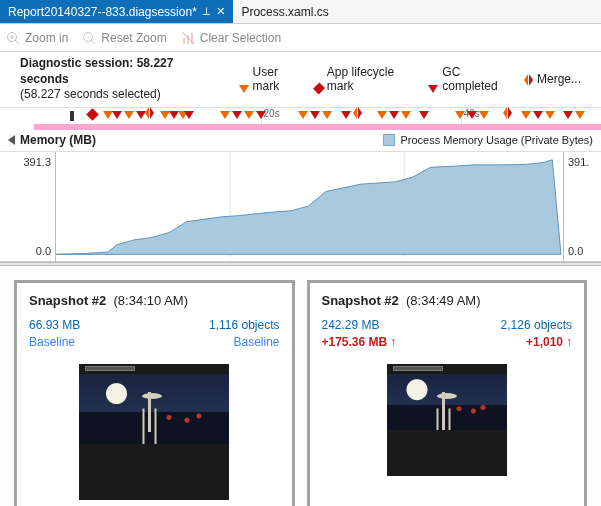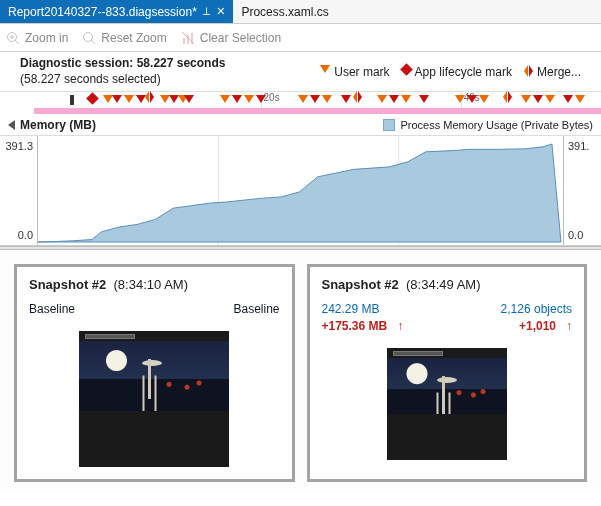--- a/index.html
+++ b/index.html
@@ -8,45 +8,45 @@
   .tab { display: flex; align-items: center; padding: 8px 8px; height: 100%; font-size: 12px; cursor: pointer; }
   .tab.active { background: #0e6fb8; color: #fff; }
   .tab.active .pin, .tab.active .close { color: #fff; }
   .pin, .close { margin-left: 6px; font-size: 11px; }
   .toolbar { display: flex; align-items: center; height: 28px; padding: 0 6px; gap: 14px; border-bottom: 1px solid #ccc; color: #888; }
   .tbtn { display: flex; align-items: center; gap: 5px; cursor: default; }
   .tbtn svg { opacity: .5; }
   .session-row { display: flex; align-items: center; justify-content: space-between; padding: 4px 20px; border-bottom: 1px solid #ddd; gap: 25px; }
   .session-text { line-height: 1.3; }
   .legend { display: flex; gap: 12px; align-items: center; font-size: 12px; }
-  .lg { display: flex; align-items: flex-start; gap: 4px; }
+  .lg { display: flex; align-items: flex-end; gap: 4px; }
   .timeline-zone { position: relative; height: 22px; border-bottom: 6px solid #f9a8d4; width: 100%; margin-left: 34px; }
   .timeline-ticks { position: absolute; top: 0; left: 0; right: 0; bottom: 0; }
   .tick { position: absolute; top: 0; bottom: 0; border-left: 1px solid #ddd; font-size: 10px; color: #666; padding-left: 2px; }
   .marker { position: absolute; bottom: 2px; }
   .mk-orange { color: #ea6a00; }
   .mk-red { color: #c80f0f; }
   .mk-bar { position:absolute; top:3px; bottom:3px; width:4px; background:#333; }
   .mk-sel { position:absolute; top:2px; bottom:2px; width:6px; border:1px solid #1f6fc4; background:repeating-linear-gradient(45deg,#1f6fc4 0,#1f6fc4 1px,transparent 1px,transparent 3px); }
   .mem-header { display:flex; justify-content:space-between; align-items:center; height:22px; padding:0 8px; border-bottom:1px solid #ddd; font-weight:600; }
   .mem-legend { display:flex; align-items:center; gap:5px; font-weight:400; font-size:11px; }
   .mem-legend .sw { width:12px; height:12px; background:#a9c9df; border:1px solid #7ba6c6; }
   .chart-wrap { position:relative; display:flex; height:110px; border-bottom:1px solid #ccc; }
-  .chart-ylabel { width:38px; display:flex; flex-direction:column; justify-content:space-between; align-items:flex-end; padding:4px 4px 4px 0; font-size:11px; color:#333; border-right:1px solid #bbb; }
+  .chart-ylabel { width:56px; display:flex; flex-direction:column; justify-content:space-between; align-items:flex-end; padding:4px 4px 4px 0; font-size:11px; color:#333; border-right:1px solid #bbb; }
   .chart-yr { width:38px; display:flex; flex-direction:column; justify-content:space-between; padding:4px 0 4px 4px; font-size:11px; color:#333; border-left:1px solid #bbb; }
   .chart-area { flex:1; position:relative; overflow:hidden; }
   .chart-area svg { position:absolute; inset:0; }
   .hr-thick { height:4px; background:#e6e6e6; border-top:1px solid #bbb; border-bottom:1px solid #bbb; }
   .snapshots { display:flex; gap:12px; padding:14px 14px 8px 14px; background:#fdfdfd; }
   .card { flex:1; border:3px solid #a3a3a3; padding:10px 12px 12px; display:flex; flex-direction:column; background:#fff; }
   .card-title { font-size:13px; margin-bottom:10px; }
   .card-row { display:flex; justify-content:space-between; margin-bottom:3px; }
   .link { color:#0968b3; cursor:pointer; }
-  .muted { color:#0f172a; }
-  .delta-up { color:#c21e1e; font-weight:600; display:flex; align-items:center; gap:10px; }
+  .muted { color:#3b82f6; }
+  .delta-up { color:#c21e1e; font-weight:600; display:flex; align-items:center; gap:3px; }
   .thumb { margin: 12px auto 0; width: 150px; }
   .thumb .top { height:10px; background:#1a1a1a; display:flex; align-items:center; }
   .thumb .top .lbl { margin-left:6px; width:50px; height:5px; background:#555; border:1px solid #777; }
   .thumb .img { height:70px; background:
       radial-gradient(circle at 25% 28%, #f4f2e4 0 10px, transparent 11px),
       radial-gradient(circle at 60% 62%, #b83826 0 2px, transparent 3px),
       radial-gradient(circle at 72% 66%, #b83826 0 2px, transparent 3px),
       radial-gradient(circle at 80% 60%, #b83826 0 2px, transparent 3px),
       linear-gradient(#1a2340 0%, #22304f 55%, #0f1220 55%, #0f1220 100%);
       position:relative; overflow:hidden;
@@ -121,20 +121,24 @@
   <div class="legend">
     <div class="lg">
         <span class="tri-down mk-orange"></span>
         <span>User mark</span>
       </div>
     <div class="lg">
         <span class="diamond mk-red"></span>
         <span>App lifecycle mark</span>
       </div>
     <div class="lg">
+        <span class="tri-down mk-red"></span>
+        <span>GC completed</span>
+      </div>
+    <div class="lg">
         <span class="half"></span>
         <span>Merge...</span>
       </div>
   </div>
 </div>
 
 <div class="timeline-zone">
   <div class="timeline-ticks">
     <div class="tick" style="left:37.7%"><span>20s</span></div>
     <div class="tick" style="left:71%"><span>40s</span></div>
@@ -207,20 +211,24 @@
 
 <div class="hr-thick"></div>
 
 <div class="snapshots">
   <div class="card">
     <div class="card-title">
       <b>Snapshot #2</b>
       &nbsp;<span>(8:34:10 AM)</span>
     </div>
     <div class="card-row">
+      <span class="link">66.93 MB</span>
+      <span class="link">1,116 objects</span>
+    </div>
+    <div class="card-row">
       <span class="muted">Baseline</span>
       <span class="muted">Baseline</span>
     </div>
     <div class="thumb">
       <div class="top">
           <div class="lbl"></div>
         </div>
       <div class="img"></div>
       <div class="bot"></div>
     </div>

